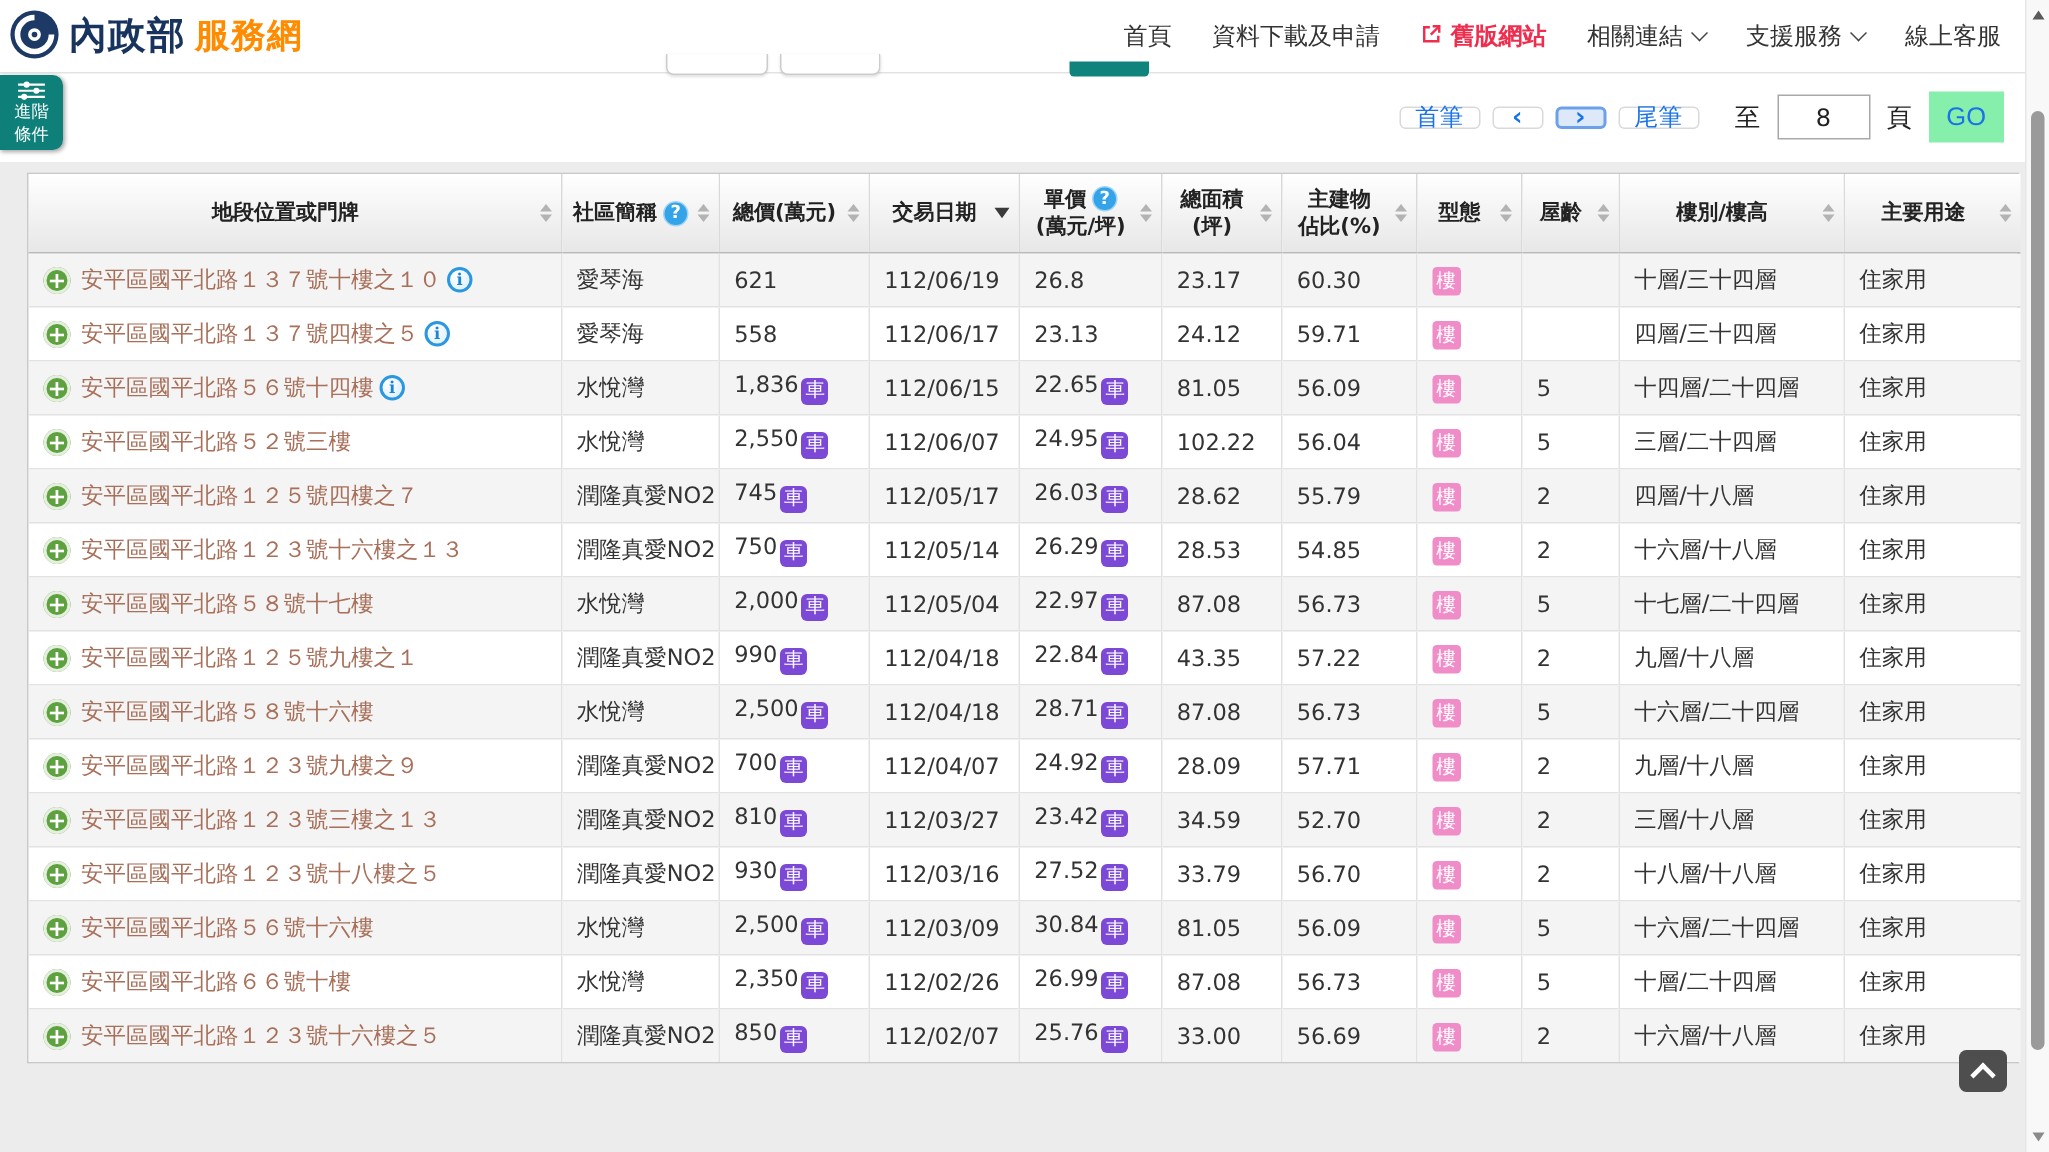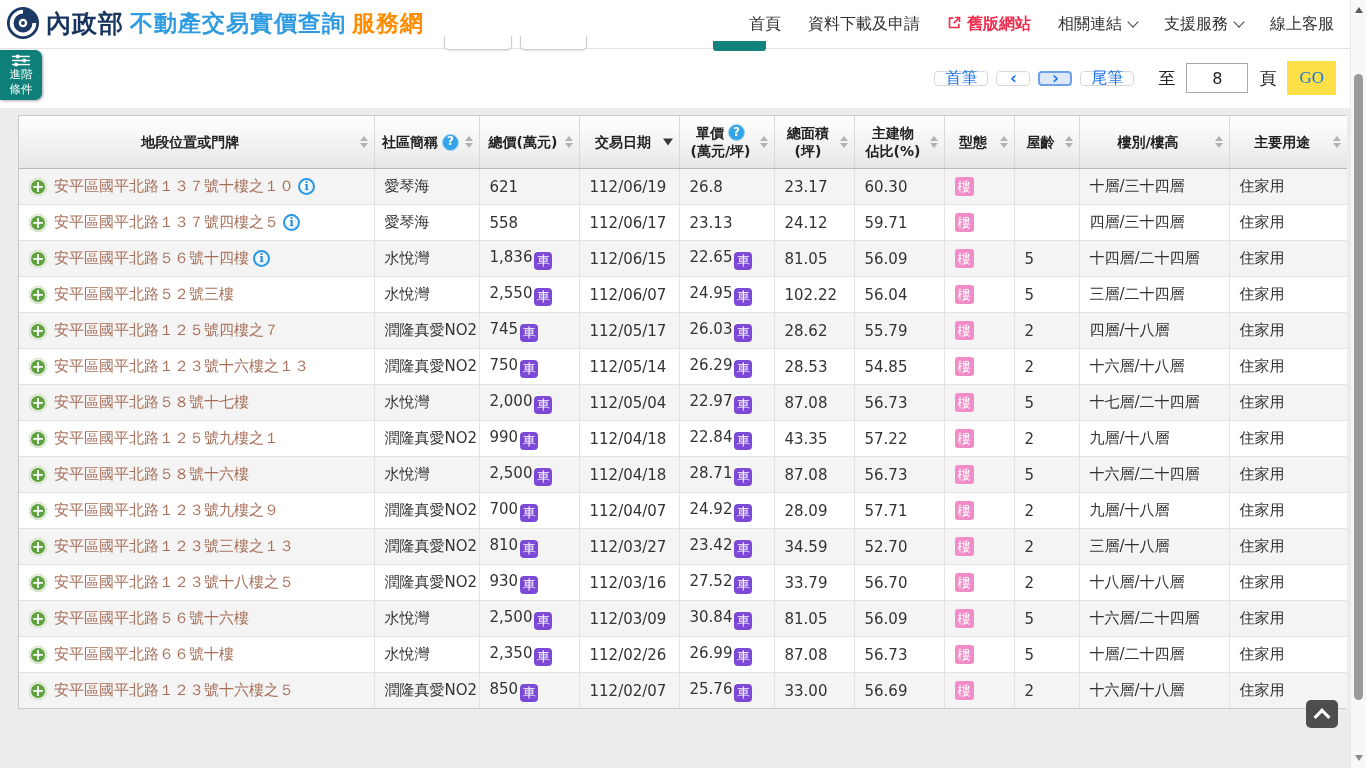--- a/index.html
+++ b/index.html
@@ -32,21 +32,21 @@
   .tb-item{display:flex;align-items:center;gap:5px;font-size:16px;color:#3c3c3c;cursor:pointer;}
   .tb-item svg{width:19px;height:19px;}
   .pager{position:absolute;right:14px;top:0;height:60px;display:flex;align-items:center;gap:8px;}
   .pg-btn{height:15px;min-width:34px;padding:0 10px;background:#fff;border:1px solid #d9d9d9;border-radius:4px;
           color:#1a73e8;font-size:16px;font-family:inherit;display:flex;align-items:center;justify-content:center;cursor:pointer;}
   .pg-btn.arrow{padding:0 9px;font-size:17px;font-weight:bold;}
   .pg-btn.active{background:#dde9f9;border:2px solid #6ca0ea;}
   .pg-text{font-size:17px;color:#222;margin:0 3px;}
   .pg-text.gap{margin-left:16px;}
   .pg-input{width:56px;height:26px;border:1px solid #a9a9a9;text-align:center;font-size:16px;font-family:inherit;color:#222;}
-  .pg-go{height:34px;padding:0 12px;background:#fde047;border:none;color:#1a73e8;font-size:17px;font-family:Liberation Serif, serif;cursor:pointer;}
+  .pg-go{height:34px;padding:0 12px;background:#86efac;border:none;color:#1a73e8;font-size:17px;font-family:Liberation Sans, sans-serif;cursor:pointer;}
 
   
   .content{position:absolute;left:0;top:108px;right:16px;bottom:0;background:#ececec;}
   .card{position:absolute;left:18px;top:7px;width:1328px;background:#fff;border:1px solid #c9c9c9;box-sizing:border-box;}
   table.grid{width:100%;border-collapse:collapse;table-layout:fixed;}
   .grid th{height:52px;background:linear-gradient(#ffffff,#e7e7e7);border-bottom:1px solid #b9b9b9;
            border-left:1px solid #d9d9d9;position:relative;font-size:14px;color:#222;font-weight:bold;
            text-align:center;padding:0 16px 0 4px;cursor:pointer;}
   .grid th:first-child{border-left:none;}
   .grid td{height:35px;border-top:1px solid #e2e2e2;border-left:1px solid #e2e2e2;font-size:15px;color:#333;
@@ -96,21 +96,20 @@
 
   <div class="topbar">
     <div class="brand">
       <svg viewBox="0 0 36 36">
         <circle cx="18" cy="18" r="17" fill="#1d3a66"></circle>
         <path d="M18 6a12 12 0 1 0 12 12" stroke="#fff" stroke-width="4" fill="none"></path>
         <circle cx="18" cy="18" r="4.5" fill="#fff"></circle>
         <circle cx="18" cy="18" r="2" fill="#1d3a66"></circle>
       </svg>
       <span class="b-ministry">內政部</span>
-      <span class="b-blue">不動產交易實價查詢</span>
       <span class="b-orange">服務網</span>
     </div>
     <nav class="top-nav">
         <div class="nav-item">
           <span>首頁</span>
         </div>
         <div class="nav-item">
           <span>資料下載及申請</span>
         </div>
         <div class="nav-item red">

